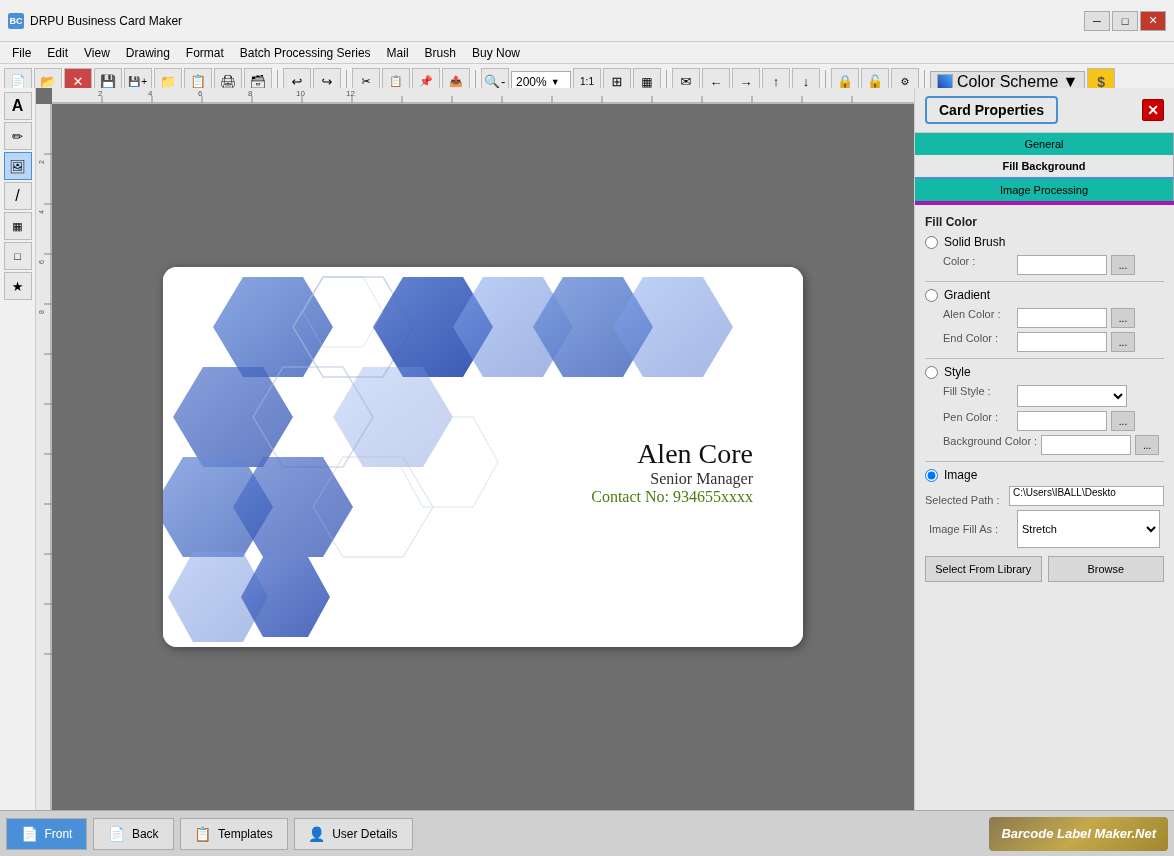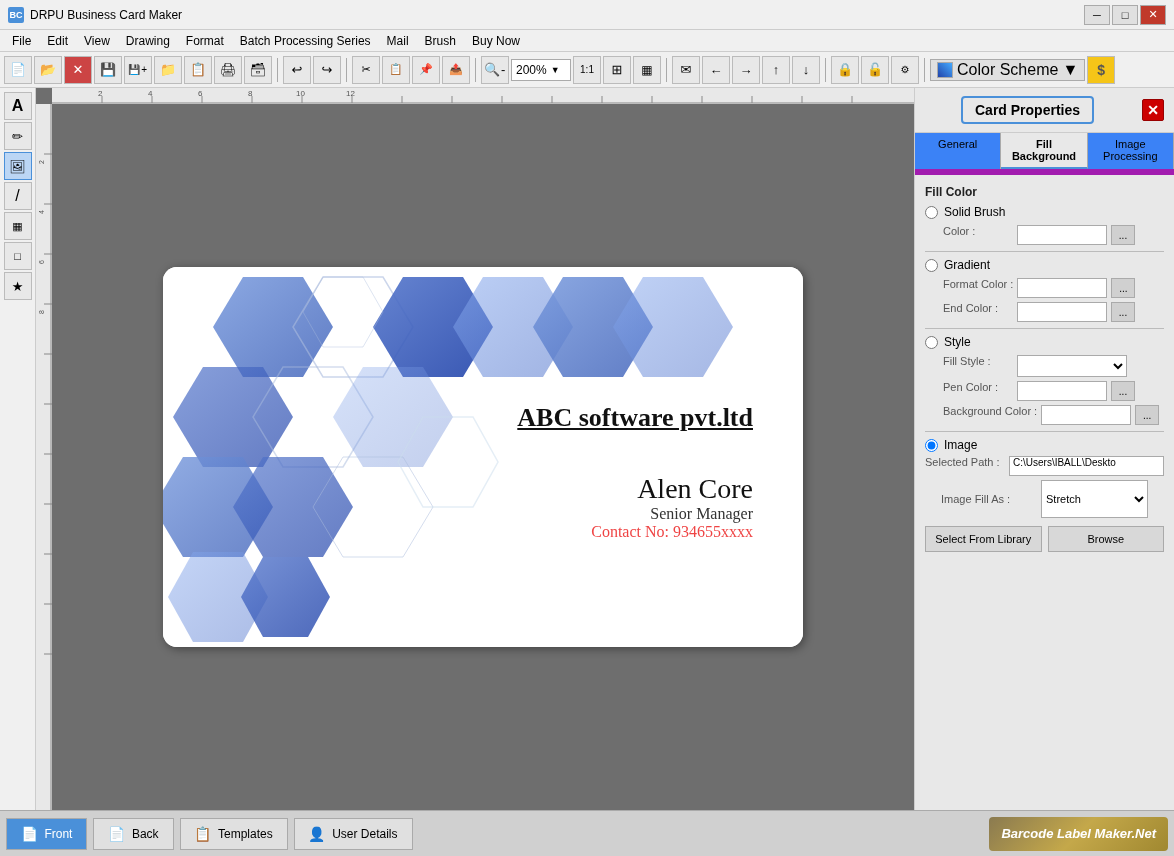--- a/index.html
+++ b/index.html
@@ -1,21 +1,21 @@
 <!DOCTYPE html>
 <html><head>
   <meta charset="utf-8">
   <style>
     * { box-sizing: border-box; margin: 0; padding: 0; }
     body { font-family: 'Segoe UI', Arial, sans-serif; font-size: 12px; background: #f0f0f0; overflow: hidden; width: 1174px; height: 856px; }
 
     
     .title-bar {
       background: #f0f0f0;
-      height: 30px;
+      height: 42px;
       display: flex;
       align-items: center;
       padding: 0 8px;
       border-bottom: 1px solid #ccc;
       user-select: none;
     }
     .title-bar-icon { width: 16px; height: 16px; margin-right: 6px; background: #4a90d9; border-radius: 2px; display: flex; align-items: center; justify-content: center; color: white; font-size: 9px; font-weight: bold; }
     .title-bar-text { font-size: 12px; color: #000; flex: 1; }
     .title-bar-controls { display: flex; gap: 2px; }
     .title-bar-btn { width: 26px; height: 20px; background: #e0e0e0; border: 1px solid #aaa; display: flex; align-items: center; justify-content: center; cursor: pointer; font-size: 11px; }
@@ -112,49 +112,50 @@
       justify-content: center;
       padding-right: 50px;
       padding-top: 30px;
     }
     .company-name {
       font-size: 26px; font-weight: bold; text-decoration: underline;
       color: #111; margin-bottom: 40px; font-family: serif;
     }
     .person-name { font-size: 28px; color: #111; font-family: serif; }
     .person-title { font-size: 16px; color: #333; font-family: serif; }
-    .contact { font-size: 16px; color: #ef4444; font-family: serif; }
+    .contact { font-size: 16px; color: #4d7c0f; font-family: serif; }
 
     
     .right-panel {
       position: absolute;
       right: 0; top: 88px;
       width: 260px;
       height: calc(856px - 88px - 46px);
       background: #e8e8e8;
       border-left: 1px solid #ccc;
       overflow-y: auto;
     }
     .card-properties-header {
       display: flex; align-items: center; justify-content: space-between;
       padding: 8px 10px;
       border-bottom: 1px solid #ccc;
     }
     .card-properties-title {
       font-size: 14px; font-weight: bold; color: #000;
-      border: 2px solid #4a90d9; padding: 4px 12px; border-radius: 4px; margin-left: 36px;
+      border: 2px solid #4a90d9; padding: 4px 12px; border-radius: 4px;
     }
     .close-btn-red {
       width: 22px; height: 22px; background: #cc0000; border: 1px solid #990000;
       color: white; display: flex; align-items: center; justify-content: center;
       font-size: 14px; font-weight: bold; cursor: pointer; border-radius: 2px;
     }
     .tabs-row {
-      display: flex; border-bottom: 6px solid #a21caf;
-      background: #3b82f6;
+      display: flex; border-bottom: 4px solid #a21caf;
+      background: #14b8a6;
+      flex-direction: column;
     }
     .tab {
       flex: 1; padding: 5px 4px; font-size: 11px; text-align: center;
       cursor: pointer; border-right: 1px solid #aaa; color: #000;
     }
     .tab.active { background: #e8e8e8; font-weight: bold; border-bottom: 2px solid #4a90d9; }
 
     .panel-body { padding: 10px; }
     .section-label { font-size: 12px; font-weight: bold; color: #222; margin-bottom: 6px; }
     .radio-row { display: flex; align-items: flex-end; gap: 6px; margin: 6px 0; font-size: 12px; }
@@ -165,27 +166,27 @@
     }
     .small-btn {
       width: 24px; height: 20px; background: #d0d0d0; border: 1px solid #aaa;
       display: flex; align-items: center; justify-content: center; cursor: pointer; font-size: 10px;
     }
     .divider { height: 1px; background: #bbb; margin: 6px 0; }
     .style-select {
       flex: 1; height: 22px; border: 1px solid #aaa; background: white; font-size: 11px; max-width: 110px;
     }
     .image-radio-row { display: flex; align-items: center; gap: 6px; margin: 0 0; }
-    .selected-path-row { display: flex; align-items: flex-start; margin: 4px 0; font-size: 11px; gap: 4px; }
+    .selected-path-row { display: flex; align-items: flex-end; margin: 4px 0; font-size: 11px; gap: 4px; }
     .path-label { min-width: 80px; color: #555; }
     .path-value {
       flex: 1; height: 20px; background: white; border: 1px solid #aaa; font-size: 10px;
       padding: 0 3px; overflow: hidden; white-space: nowrap;
     }
-    .fill-as-row { display: flex; align-items: center; margin: 4px 16px; font-size: 11px; gap: 20px; }
+    .fill-as-row { display: flex; align-items: center; margin: 4px 4px; font-size: 11px; gap: 8px; }
     .fill-as-label { min-width: 80px; color: #555; }
     .fill-as-select { flex: 1; height: 38px; border: 1px solid #aaa; background: white; font-size: 11px; }
     .bottom-btns { display: flex; gap: 6px; margin-top: 8px; }
     .action-btn {
       flex: 1; height: 26px; background: #d8d8d8; border: 1px solid #aaa;
       font-size: 11px; cursor: pointer; display: flex; align-items: center; justify-content: center;
     }
 
     
     .bottom-bar {
@@ -393,21 +394,20 @@
         <polygon points="180,190 240,190 270,240 240,290 180,290 150,240" fill="none" stroke="#aabbdd" stroke-width="1" opacity="0.5"></polygon>
 
         <polygon points="30,285 80,285 105,330 80,375 30,375 5,330" fill="url(#hexGrad3)" opacity="0.7"></polygon>
         <polygon points="100,290 145,290 167,330 145,370 100,370 78,330" fill="url(#hexGrad1)" opacity="0.8"></polygon>
 
         <polygon points="260,150 310,150 335,195 310,240 260,240 235,195" fill="none" stroke="#ccddee" stroke-width="1.5" opacity="0.5"></polygon>
         <polygon points="160,10 200,10 220,45 200,80 160,80 140,45" fill="none" stroke="#aabbdd" stroke-width="1" opacity="0.4"></polygon>
       </svg>
 
       <div class="card-text-area">
-        <div class="company-name">ABC software pvt.ltd</div>
         <div class="person-name">Alen Core</div>
         <div class="person-title">Senior Manager</div>
         <div class="contact">Contact No: 934655xxxx</div>
       </div>
     </div>
   </div>
 </div>
 
 <div class="right-panel">
   <div class="card-properties-header">
@@ -432,21 +432,21 @@
       <div class="small-btn">...</div>
     </div>
 
     <div class="divider"></div>
 
     <div class="radio-row">
       <input type="radio" name="fillType" style="">
       <span>Gradient</span>
     </div>
     <div class="field-row">
-      <span class="field-label">Format Color :</span>
+      <span class="field-label">Alen Color :</span>
       <div class="color-input"></div>
       <div class="small-btn">...</div>
     </div>
     <div class="field-row">
       <span class="field-label">End Color :</span>
       <div class="color-input"></div>
       <div class="small-btn">...</div>
     </div>
 
     <div class="divider"></div>

